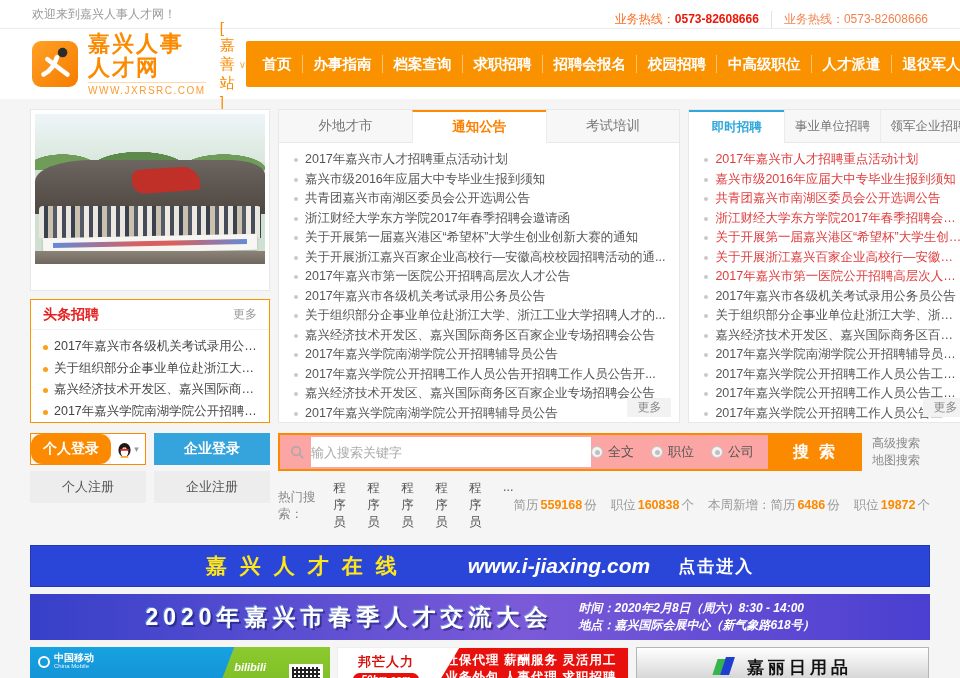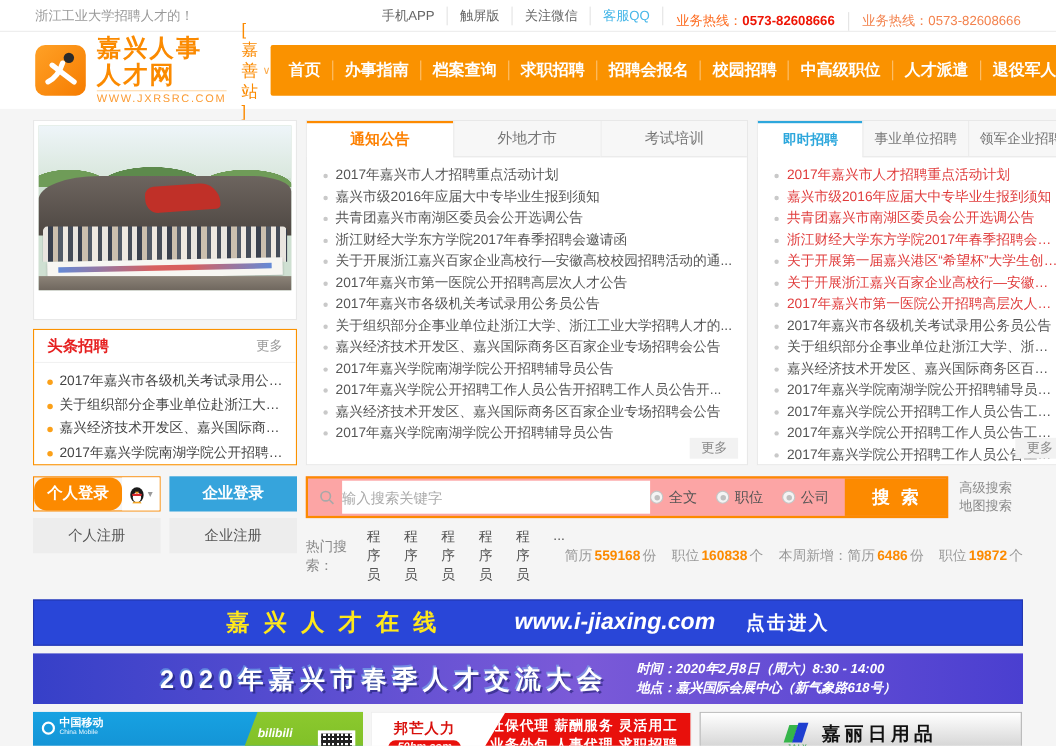--- a/index.html
+++ b/index.html
@@ -174,28 +174,22 @@
   .jl-green { position:absolute; left:2px; top:4px; width:8px; height:16px; background:#35b54a; transform:skewX(-18deg); }
   .jl-blue { position:absolute; left:10px; top:2px; width:9px; height:18px; background:#1f3fd0; transform:skewX(-18deg); }
   .jl-logo-text { position:absolute; left:0; bottom:-4px; width:100%; text-align:center;
     font-size:6px; color:#2fa344; font-weight:bold; letter-spacing:1px; }
   .jl-name { color:#111; font-size:17px; font-weight:bold; letter-spacing:4px; }
 </style>
 </head>
 <body>
 
 <div class="topbar">
-  <span class="welcome">浙江工业大学招聘人才的！</span>
+  <span class="welcome">欢迎来到嘉兴人事人才网！</span>
   <div class="top-right">
-    <div id="top-links">
-        <a class="tlink">手机APP</a>
-        <a class="tlink">触屏版</a>
-        <a class="tlink">关注微信</a>
-        <a class="tlink qq">客服QQ</a>
-      </div>
     <span class="hotline">
       <span class="hl-label1">业务热线：</span><span class="hl-num1">0573-82608666</span>
     </span>
     <span class="hotline">
       <span class="hl-label2">业务热线：</span><span class="hl-num2">0573-82608666</span>
     </span>
   </div>
 </div>
 
 <div class="header">
@@ -257,29 +251,30 @@
             <li class="clamp">2017年嘉兴市各级机关考试录用公务...</li>
             <li class="clamp">关于组织部分企事业单位赴浙江大学...</li>
             <li class="clamp">嘉兴经济技术开发区、嘉兴国际商务...</li>
             <li class="clamp">2017年嘉兴学院南湖学院公开招聘辅...</li>
           </ul>
       </div>
     </div>
 
     <div class="panel mid">
       <div class="tabs" id="notice-tabs">
+          <div class="tab">外地才市</div>
           <div class="tab active">通知公告</div>
-          <div class="tab">外地才市</div>
           <div class="tab">考试培训</div>
         </div>
       <ul class="news-list" id="notice-list">
           <li class="clamp">2017年嘉兴市人才招聘重点活动计划</li>
           <li class="clamp">嘉兴市级2016年应届大中专毕业生报到须知</li>
           <li class="clamp">共青团嘉兴市南湖区委员会公开选调公告</li>
           <li class="clamp">浙江财经大学东方学院2017年春季招聘会邀请函</li>
+          <li class="clamp">关于开展第一届嘉兴港区“希望杯”大学生创业创新大赛的通知</li>
           <li class="clamp">关于开展浙江嘉兴百家企业高校行—安徽高校校园招聘活动的通...</li>
           <li class="clamp">2017年嘉兴市第一医院公开招聘高层次人才公告</li>
           <li class="clamp">2017年嘉兴市各级机关考试录用公务员公告</li>
           <li class="clamp">关于组织部分企事业单位赴浙江大学、浙江工业大学招聘人才的...</li>
           <li class="clamp">嘉兴经济技术开发区、嘉兴国际商务区百家企业专场招聘会公告</li>
           <li class="clamp">2017年嘉兴学院南湖学院公开招聘辅导员公告</li>
           <li class="clamp">2017年嘉兴学院公开招聘工作人员公告开招聘工作人员公告开...</li>
           <li class="clamp">嘉兴经济技术开发区、嘉兴国际商务区百家企业专场招聘会公告</li>
           <li class="clamp">2017年嘉兴学院南湖学院公开招聘辅导员公告</li>
         </ul>

